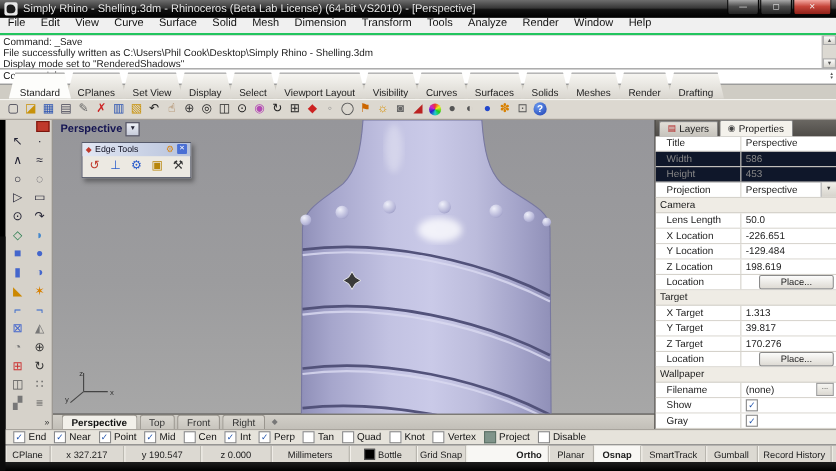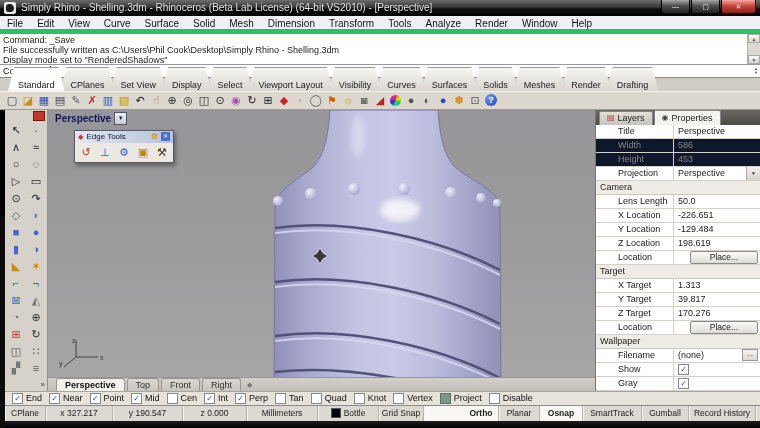--- a/index.html
+++ b/index.html
@@ -13,21 +13,21 @@
   .logo{width:12px;height:12px;margin-right:5px;background:#e8e8e8;border-radius:2px;position:relative;flex:none;}
   .logo::after{content:"";position:absolute;inset:2px;background:#1c1c1c;border-radius:45% 60% 50% 30%;}
   .title{white-space:nowrap;overflow:hidden;text-shadow:0 1px 1px #000;}
   .winbtns{position:absolute;right:4px;top:0;display:flex;}
   .wbtn{width:27px;height:13px;margin-left:1px;border:1px solid #050505;border-top:none;border-radius:0 0 3px 3px;
         background:linear-gradient(#a8a8a8,#4d4d4d 45%,#222);color:#f2f2f2;font-size:7px;line-height:7px;
         display:flex;align-items:center;justify-content:center;}
   .wbtn.close{width:33px;background:linear-gradient(#f4a9a2,#c6453b 45%,#8c1f16);}
 
   
-  .menubar{height:14px;background:#f0f0f0;border-bottom:5px solid #22c55e;display:flex;align-items:flex-end;
+  .menubar{height:14px;background:#f0f0f0;border-bottom:2px solid #22c55e;display:flex;align-items:flex-start;
            font-size:10px;color:#111;}
   .mitem{padding:0 7px;white-space:nowrap;}
 
   
   .cmdhist{height:31px;background:#fff;border-bottom:1px solid #9a9a9a;position:relative;
            font-size:9px;line-height:10px;color:#1c1c1c;padding:1px 14px 0 3px;overflow:hidden;}
   .cline{white-space:nowrap;overflow:hidden;}
   .vscroll{position:absolute;right:0;top:0;bottom:0;width:12px;background:#ece9e2;border-left:1px solid #b0b0b0;
            display:flex;flex-direction:column;justify-content:space-between;align-items:center;}
   .sarrow{font-size:5px;line-height:8px;color:#555;width:100%;text-align:center;background:linear-gradient(#fbfbfa,#d8d5ce);border:1px solid #aaa;box-sizing:border-box;height:9px;}
@@ -86,21 +86,21 @@
   
   .rpanel{width:165px;flex:none;border-left:1px solid #77736d;display:flex;flex-direction:column;box-sizing:border-box;}
   .rtabs{height:15px;background:linear-gradient(#6a6762,#4e4b47);display:flex;align-items:flex-end;padding-left:3px;gap:1px;}
   .rtab{display:flex;align-items:center;gap:3px;height:13px;padding:0 7px;border:1px solid #888;border-bottom:none;
         border-radius:2px 2px 0 0;background:linear-gradient(#e2dfd8,#c6c3bc);font-size:9px;color:#222;white-space:nowrap;}
   .rtab.active{background:#f4f2ec;height:14px;}
   .rticon{font-size:8px;line-height:8px;}
   .pgrid{flex:1;background:#efece5;font-size:9px;overflow:hidden;}
   .psection{height:13px;line-height:13px;padding-left:4px;border-bottom:1px solid #ccc9c2;color:#222;background:#efece5;}
   .prow{display:flex;height:13px;border-bottom:1px solid #d5d2cb;background:#fff;}
-  .plabel{width:78px;padding-left:22px;line-height:13px;color:#222;border-right:1px solid #d5d2cb;box-sizing:border-box;flex:none;white-space:nowrap;}
+  .plabel{width:78px;padding-left:10px;line-height:13px;color:#222;border-right:1px solid #d5d2cb;box-sizing:border-box;flex:none;white-space:nowrap;}
   .pvalue{flex:1;display:flex;align-items:center;padding-left:4px;color:#222;min-width:0;}
   .prow.disabled{background:#0f172a;}
   .prow.disabled .plabel,.prow.disabled .pvalue{color:#878787;}
   .ddbtn{margin-left:auto;width:13px;height:13px;border-left:1px solid #aaa;background:linear-gradient(#f2f0ea,#d6d3cc);
          font-size:5px;line-height:13px;text-align:center;color:#333;flex:none;}
   .pbtn{margin-left:auto;margin-right:2px;width:66px;height:11px;border:1px solid #8a8a8a;border-radius:2px;
         background:linear-gradient(#fbfbfa,#dedbd4);font-size:8.5px;display:flex;align-items:center;justify-content:center;color:#222;flex:none;}
   .dotbtn{margin-left:auto;margin-right:2px;width:14px;height:10px;border:1px solid #999;
           background:linear-gradient(#f6f5f1,#dcd9d2);font-size:7px;line-height:8px;text-align:center;color:#333;flex:none;}
   .pcheck{width:9px;height:9px;border:1px solid #888;background:#fff;font-size:8px;line-height:9px;text-align:center;color:#1b4faa;}

